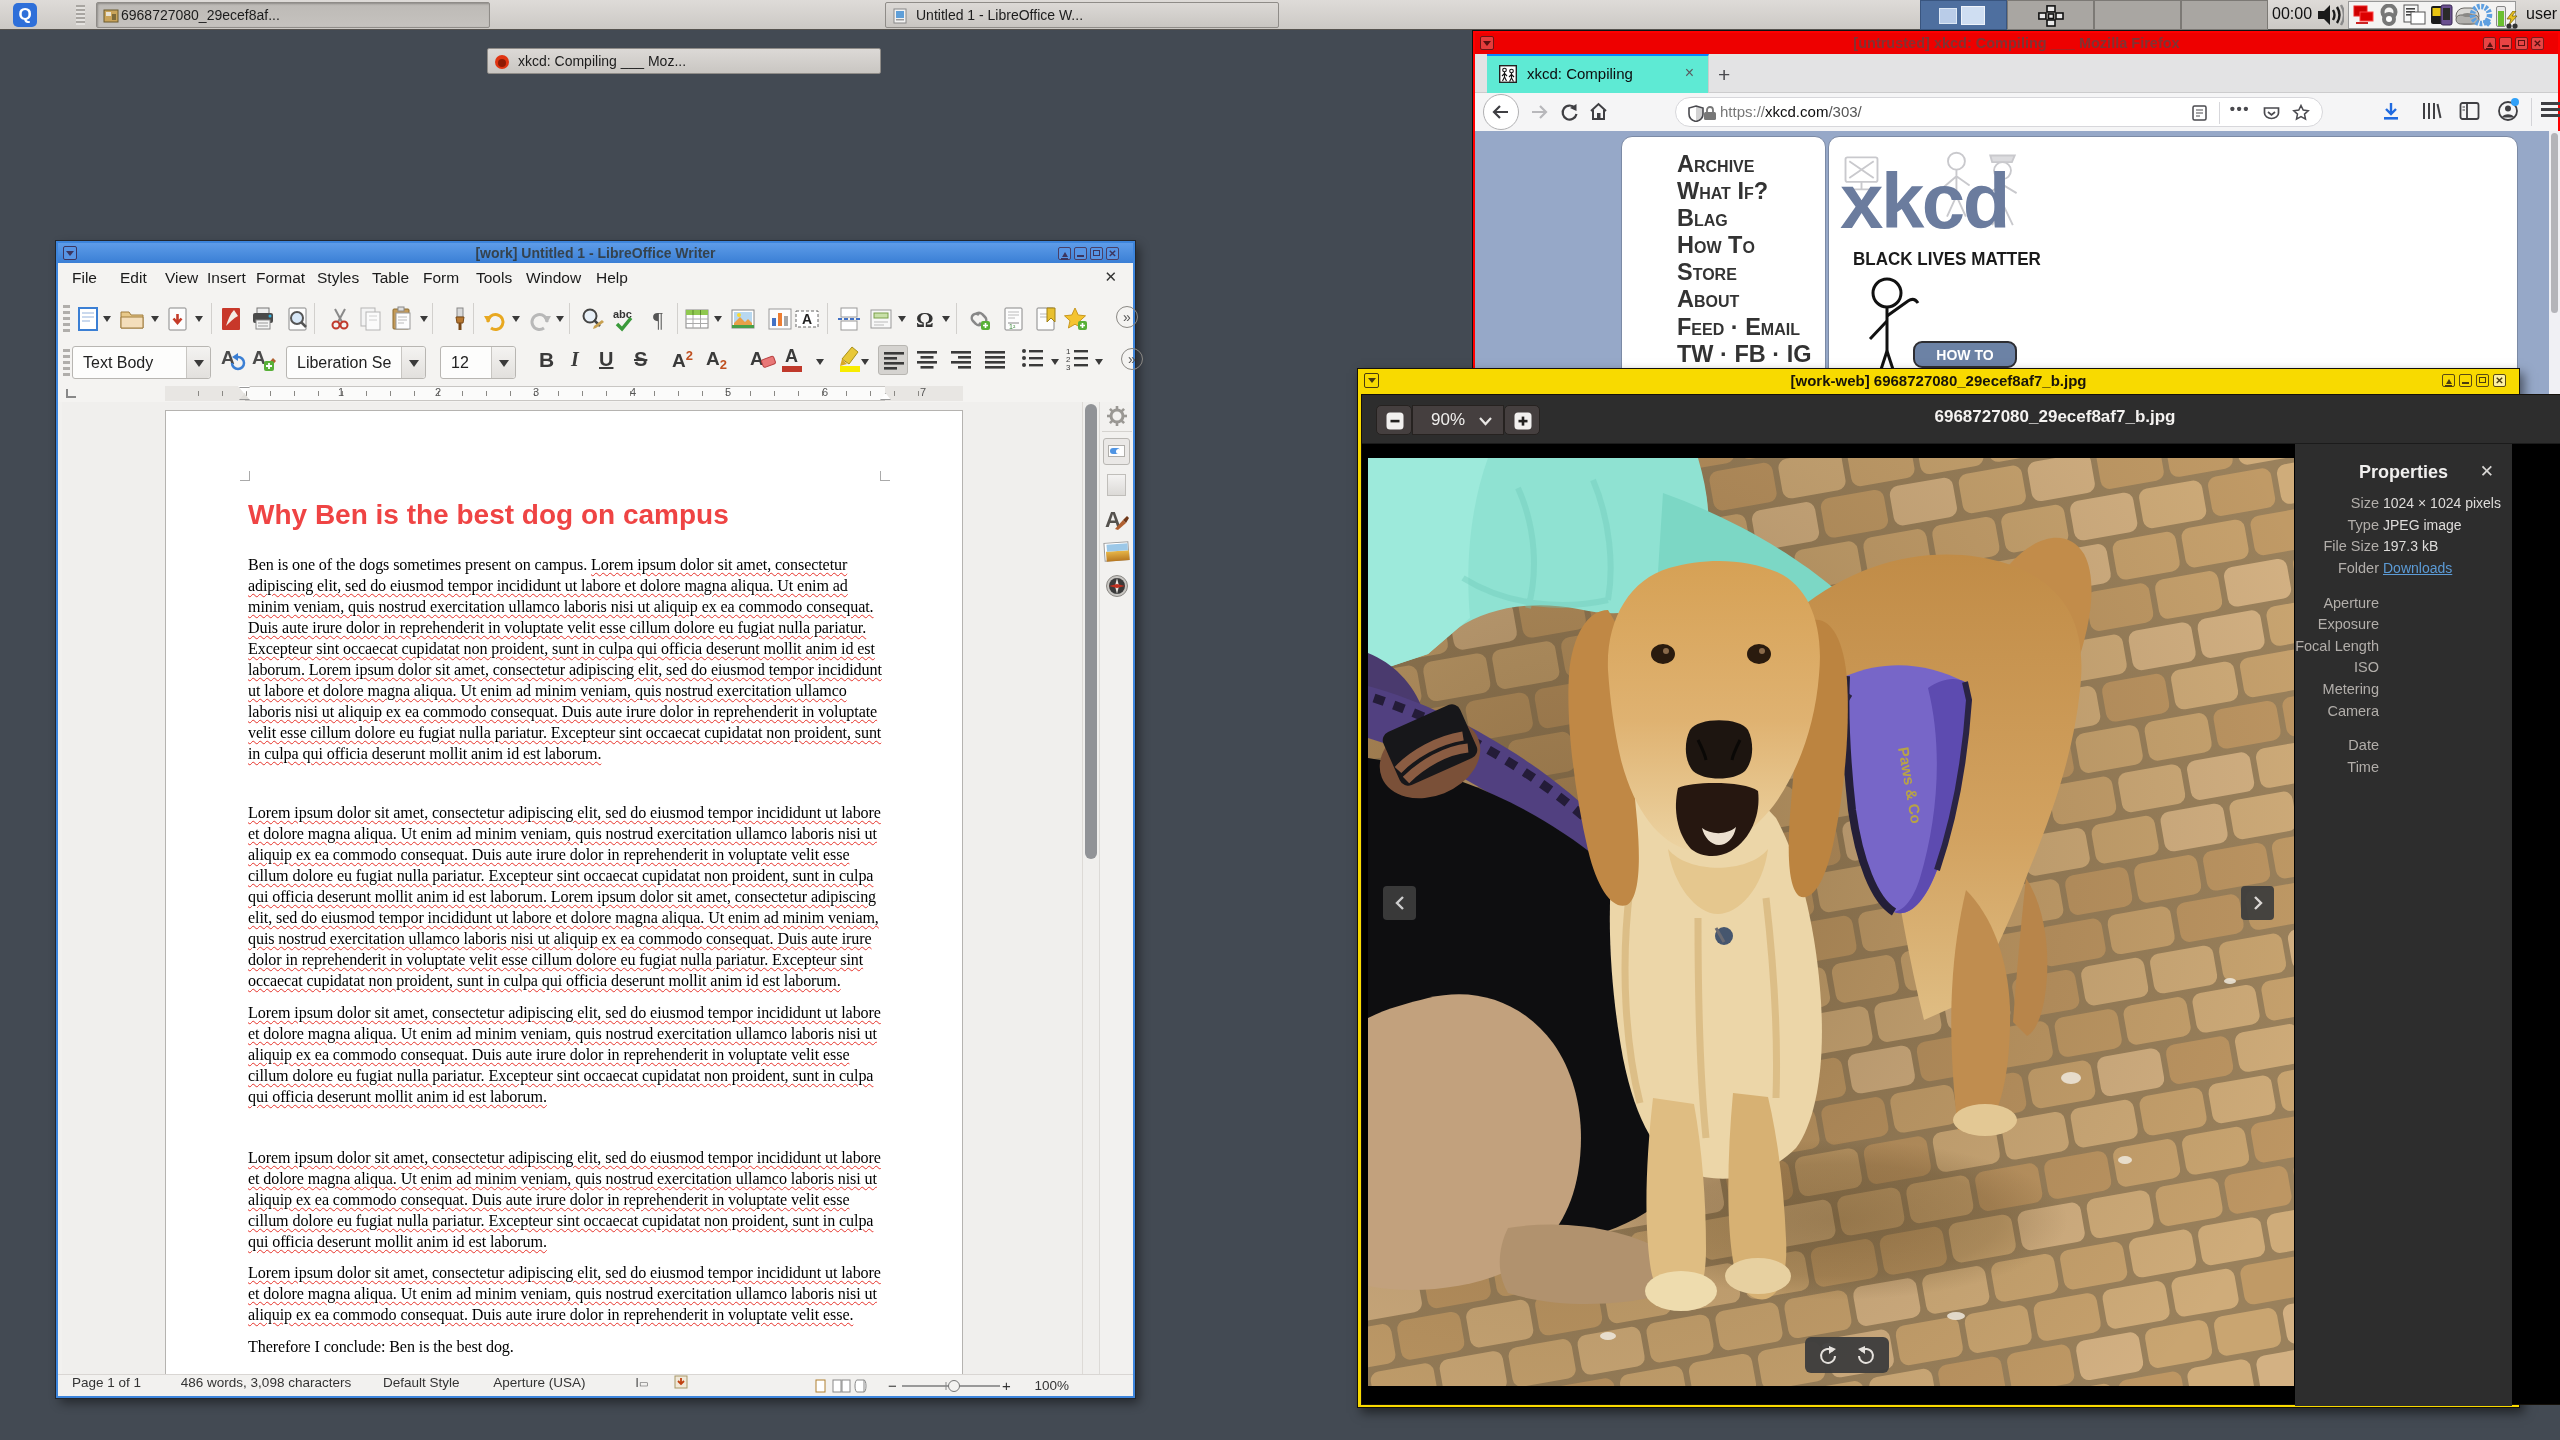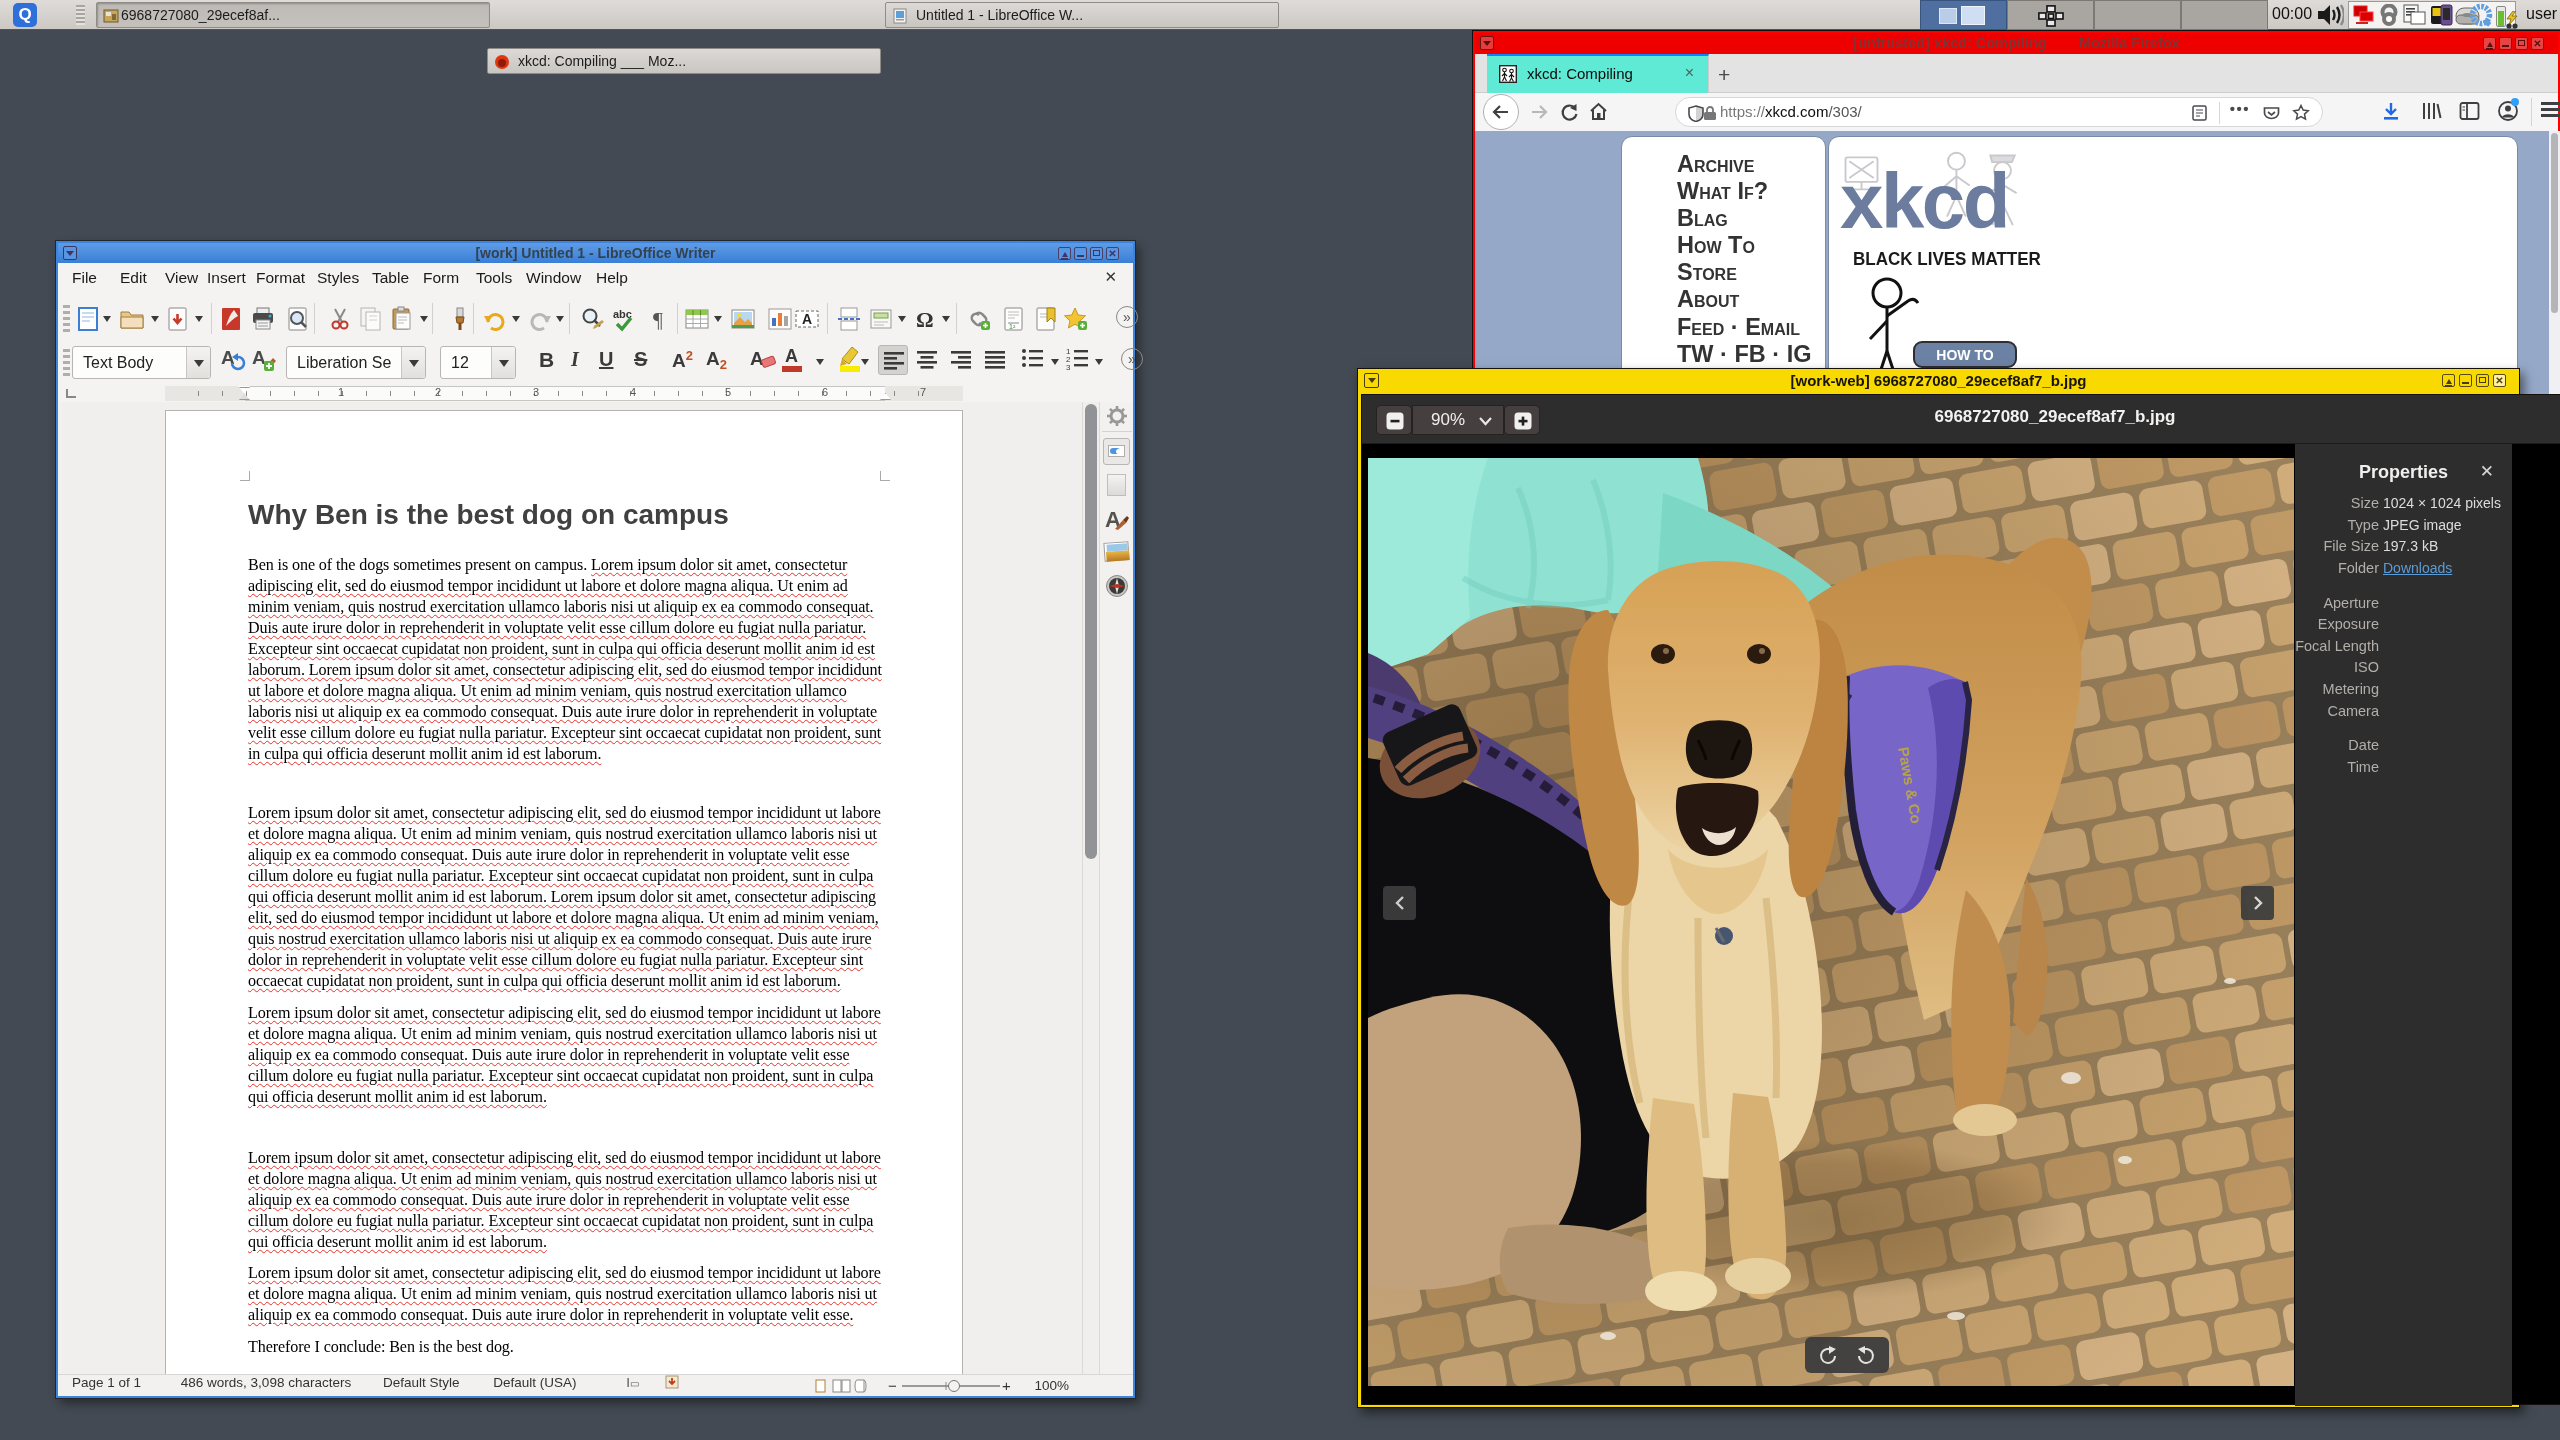--- a/index.html
+++ b/index.html
@@ -463,21 +463,21 @@
         <span style="position:absolute;left:674px;">7</span>
     </div>
     <div style="position:absolute;left:180px;top:1px;width:0;height:0;border:6px solid transparent;border-top:7px solid #fff;box-sizing:border-box;"></div>
     <div style="position:absolute;left:181px;top:2px;width:11px;height:13px;background:linear-gradient(#fff 45%,#e0deda 45%);border:1px solid #999;clip-path:polygon(0 0,100% 0,50% 50%,100% 100%,0 100%,50% 50%);"></div>
     <div style="position:absolute;left:822px;top:8px;width:11px;height:7px;background:#fff;border:1px solid #999;clip-path:polygon(0 100%,50% 0,100% 100%);"></div>
   </div>
   <div id="lo-doc">
     <div id="lo-page">
       <div style="position:absolute;left:74px;top:60px;width:10px;height:10px;border-right:1.5px solid #aaa;border-bottom:1.5px solid #aaa;"></div>
       <div style="position:absolute;left:714px;top:60px;width:10px;height:10px;border-left:1.5px solid #aaa;border-bottom:1.5px solid #aaa;"></div>
-      <div style="position:absolute;left:82px;top:88px;width:640px;font-family:'Liberation Sans';font-weight:bold;font-size:28px;color:#404040;">Why Ben is the best dog on campus</div>
+      <div style="position:absolute;left:82px;top:88px;width:640px;font-family:'Liberation Sans';font-weight:bold;font-size:28px;color:#ef4444;">Why Ben is the best dog on campus</div>
       <div class="doctext" style="position:absolute;left:82px;top:143px;width:637px;">
         <p>Ben is one of the dogs sometimes present on campus. <span class="sq">Lorem ipsum dolor sit amet, consectetur adipiscing elit, sed do eiusmod tempor incididunt ut labore et dolore magna aliqua. Ut enim ad minim veniam, quis nostrud exercitation ullamco laboris nisi ut aliquip ex ea commodo consequat. Duis aute irure dolor in reprehenderit in voluptate velit esse cillum dolore eu fugiat nulla pariatur. Excepteur sint occaecat cupidatat non proident, sunt in culpa qui officia deserunt mollit anim id est laborum. Lorem ipsum dolor sit amet, consectetur adipiscing elit, sed do eiusmod tempor incididunt ut labore et dolore magna aliqua. Ut enim ad minim veniam, quis nostrud exercitation ullamco laboris nisi ut aliquip ex ea commodo consequat. Duis aute irure dolor in reprehenderit in voluptate velit esse cillum dolore eu fugiat nulla pariatur. Excepteur sint occaecat cupidatat non proident, sunt in culpa qui officia deserunt mollit anim id est laborum.</span></p>
         <p style="margin-top:38px;"><span class="sq">Lorem ipsum dolor sit amet, consectetur adipiscing elit, sed do eiusmod tempor incididunt ut labore et dolore magna aliqua. Ut enim ad minim veniam, quis nostrud exercitation ullamco laboris nisi ut aliquip ex ea commodo consequat. Duis aute irure dolor in reprehenderit in voluptate velit esse cillum dolore eu fugiat nulla pariatur. Excepteur sint occaecat cupidatat non proident, sunt in culpa qui officia deserunt mollit anim id est laborum. Lorem ipsum dolor sit amet, consectetur adipiscing elit, sed do eiusmod tempor incididunt ut labore et dolore magna aliqua. Ut enim ad minim veniam, quis nostrud exercitation ullamco laboris nisi ut aliquip ex ea commodo consequat. Duis aute irure dolor in reprehenderit in voluptate velit esse cillum dolore eu fugiat nulla pariatur. Excepteur sint occaecat cupidatat non proident, sunt in culpa qui officia deserunt mollit anim id est laborum.</span></p>
         <p style="margin-top:11px;"><span class="sq">Lorem ipsum dolor sit amet, consectetur adipiscing elit, sed do eiusmod tempor incididunt ut labore et dolore magna aliqua. Ut enim ad minim veniam, quis nostrud exercitation ullamco laboris nisi ut aliquip ex ea commodo consequat. Duis aute irure dolor in reprehenderit in voluptate velit esse cillum dolore eu fugiat nulla pariatur. Excepteur sint occaecat cupidatat non proident, sunt in culpa qui officia deserunt mollit anim id est laborum.</span></p>
         <p style="margin-top:40px;"><span class="sq">Lorem ipsum dolor sit amet, consectetur adipiscing elit, sed do eiusmod tempor incididunt ut labore et dolore magna aliqua. Ut enim ad minim veniam, quis nostrud exercitation ullamco laboris nisi ut aliquip ex ea commodo consequat. Duis aute irure dolor in reprehenderit in voluptate velit esse cillum dolore eu fugiat nulla pariatur. Excepteur sint occaecat cupidatat non proident, sunt in culpa qui officia deserunt mollit anim id est laborum.</span></p>
         <p style="margin-top:10px;"><span class="sq">Lorem ipsum dolor sit amet, consectetur adipiscing elit, sed do eiusmod tempor incididunt ut labore et dolore magna aliqua. Ut enim ad minim veniam, quis nostrud exercitation ullamco laboris nisi ut aliquip ex ea commodo consequat. Duis aute irure dolor in reprehenderit in voluptate velit esse.</span></p>
         <p style="margin-top:11px;">Therefore I conclude: Ben is the best dog.</p>
       </div>
     </div>
   </div>
@@ -517,21 +517,21 @@
         <circle cx="12" cy="12" r="10.5" fill="#c8c6c2" stroke="#8a8884"></circle>
         <circle cx="12" cy="12" r="8" fill="#3a3a3a"></circle>
         <polygon points="12,4 14,12 12,20 10,12" fill="#e8e4de"></polygon>
         <polygon points="4,12 12,10 20,12 12,14" fill="#c03020"></polygon>
       </svg>
   </div>
   <div id="lo-status">
     <span style="margin-left:14px;">Page 1 of 1</span>
     <span style="margin-left:36px;">486 words, 3,098 characters</span>
     <span style="margin-left:28px;">Default Style</span>
-    <span style="margin-left:30px;">Default (USA)</span>
+    <span style="margin-left:30px;">Aperture (USA)</span>
     <span style="margin-left:46px;color:#555;">I<span style="font-size:10px;">▭</span></span>
     <span style="margin-left:22px;"><svg width="14" height="14" viewBox="0 0 14 14" style="vertical-align:-2px">
           <rect x="1" y="1" width="12" height="12" fill="#f0e8d8" stroke="#a89868"></rect>
           <path d="M7 3 v6 M4 6 l3 3 3-3" stroke="#c04010" stroke-width="1.8" fill="none"></path>
         </svg></span>
     <span style="position:absolute;right:260px;top:4px;"><svg width="58" height="14" viewBox="0 0 58 14">
           <rect x="1" y="1" width="9" height="12" fill="#fff" stroke="#b08030"></rect>
           <rect x="18" y="1" width="8" height="12" fill="#fff" stroke="#888"></rect>
           <rect x="27" y="1" width="8" height="12" fill="#fff" stroke="#888"></rect>
           <path d="M42 1 h7 a2 6 0 0 1 0 12 h-7 a2 6 0 0 1 0 -12" fill="#fff" stroke="#888"></path>

